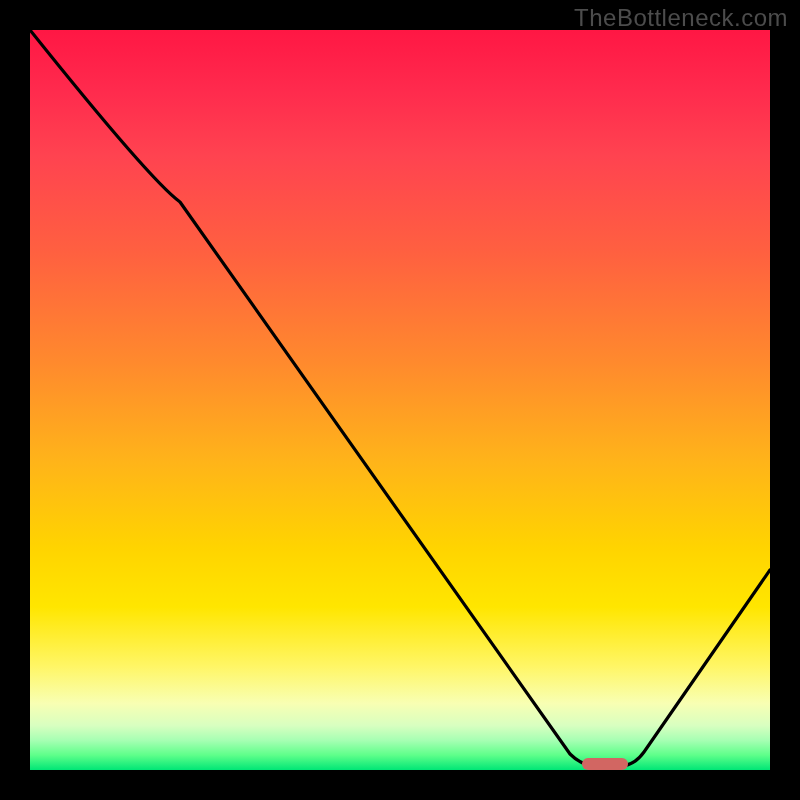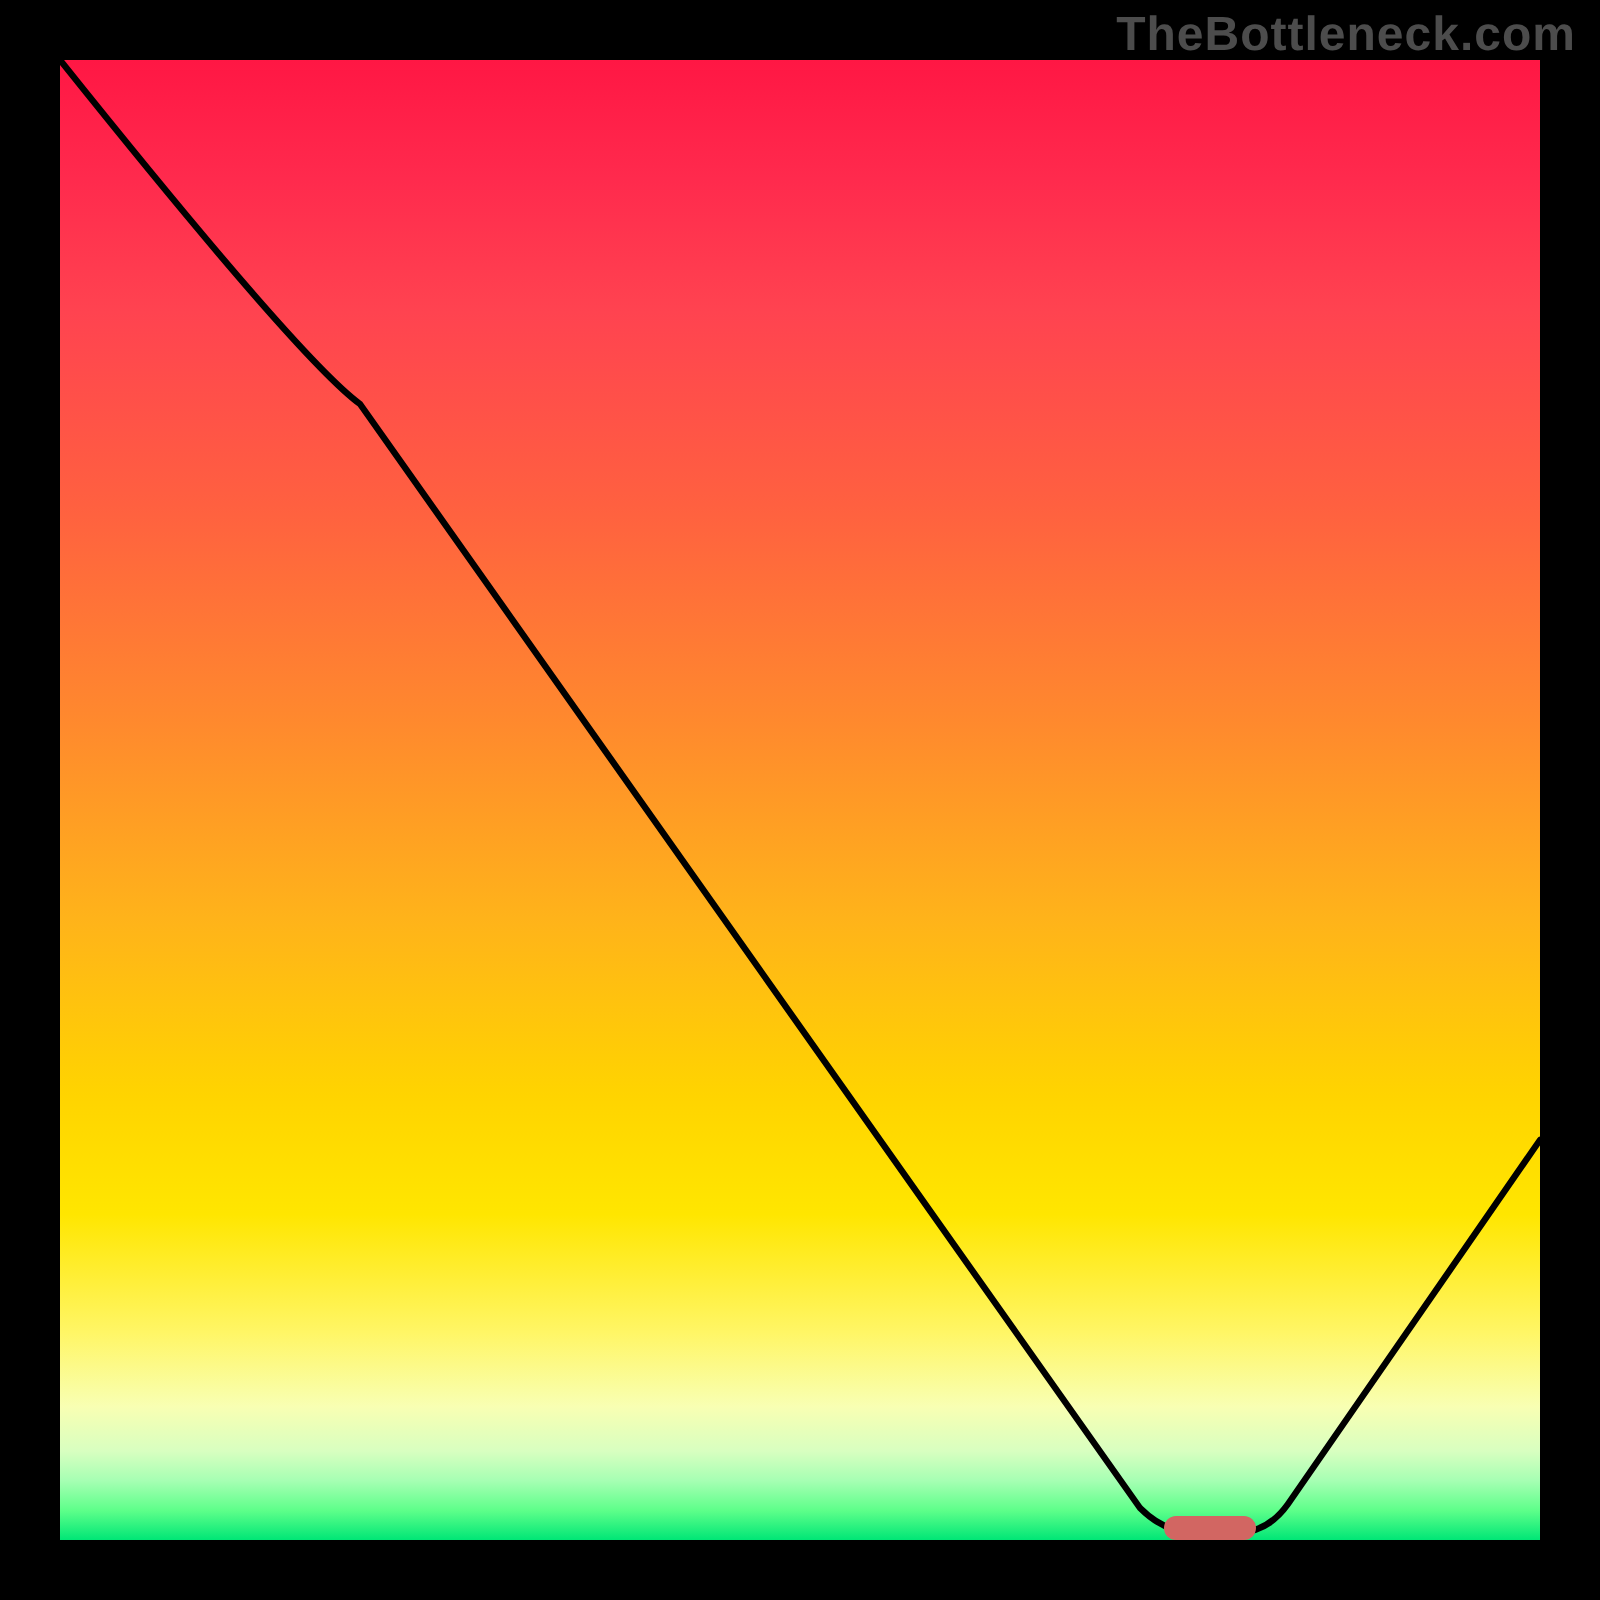--- a/index.html
+++ b/index.html
@@ -16,21 +16,21 @@
     width: 800px;
     height: 800px;
     background: #000;
   }
   .watermark {
     position: absolute;
     top: 4px;
     right: 12px;
     color: #4c4c4c;
     font-size: 24px;
-    font-weight: bold;
+    font-weight: normal;
     letter-spacing: 0.5px;
     z-index: 10;
   }
   .plot-area {
     position: absolute;
     left: 30px;
     top: 30px;
     width: 740px;
     height: 740px;
     overflow: hidden;

